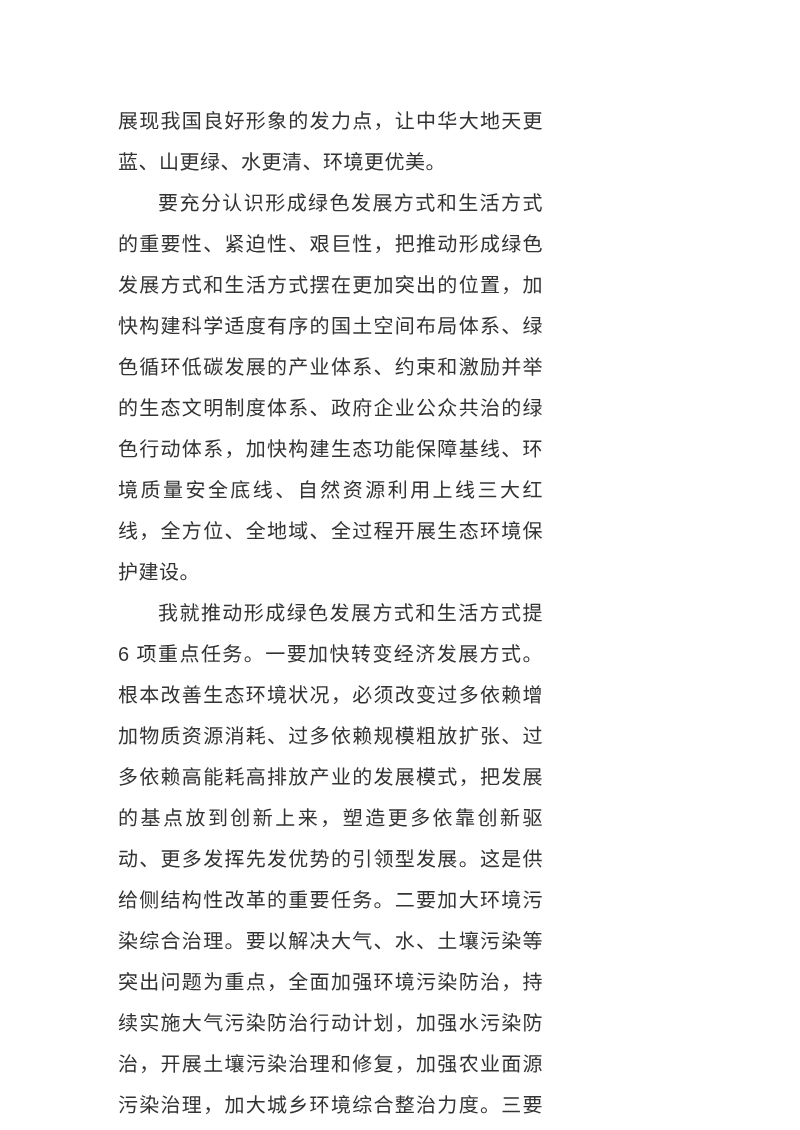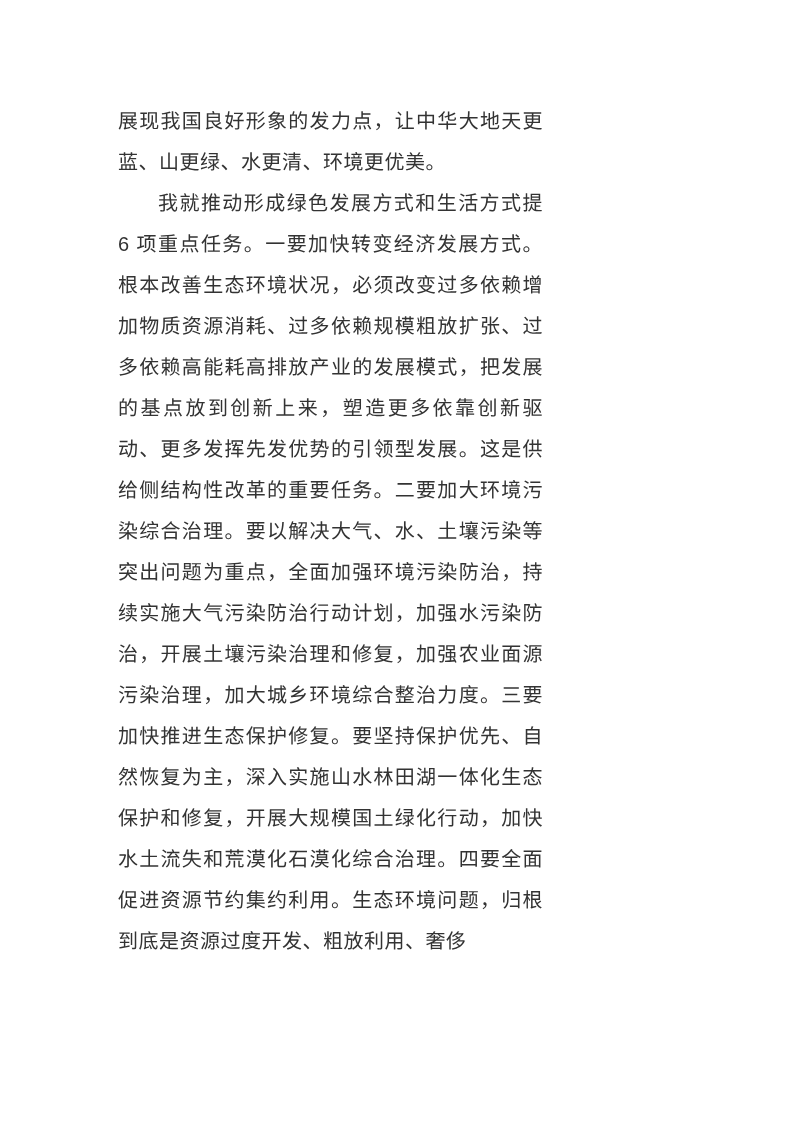--- a/index.html
+++ b/index.html
@@ -32,14 +32,15 @@
   }
   .para.indent {
     text-indent: 2em;
   }
 </style>
 </head>
 <body>
 
 <div class="page">
   <p class="para">展现我国良好形象的发力点，让中华大地天更蓝、山更绿、水更清、环境更优美。</p>
+  <p class="para indent">要充分认识形成绿色发展方式和生活方式的重要性、紧迫性、艰巨性，把推动形成绿色发展方式和生活方式摆在更加突出的位置，加快构建科学适度有序的国土空间布局体系、绿色循环低碳发展的产业体系、约束和激励并举的生态文明制度体系、政府企业公众共治的绿色行动体系，加快构建生态功能保障基线、环境质量安全底线、自然资源利用上线三大红线，全方位、全地域、全过程开展生态环境保护建设。</p>
   <p class="para indent">我就推动形成绿色发展方式和生活方式提 6 项重点任务。一要加快转变经济发展方式。根本改善生态环境状况，必须改变过多依赖增加物质资源消耗、过多依赖规模粗放扩张、过多依赖高能耗高排放产业的发展模式，把发展的基点放到创新上来，塑造更多依靠创新驱动、更多发挥先发优势的引领型发展。这是供给侧结构性改革的重要任务。二要加大环境污染综合治理。要以解决大气、水、土壤污染等突出问题为重点，全面加强环境污染防治，持续实施大气污染防治行动计划，加强水污染防治，开展土壤污染治理和修复，加强农业面源污染治理，加大城乡环境综合整治力度。三要加快推进生态保护修复。要坚持保护优先、自然恢复为主，深入实施山水林田湖一体化生态保护和修复，开展大规模国土绿化行动，加快水土流失和荒漠化石漠化综合治理。四要全面促进资源节约集约利用。生态环境问题，归根到底是资源过度开发、粗放利用、奢侈</p>
 </div>
 
 </body></html>

